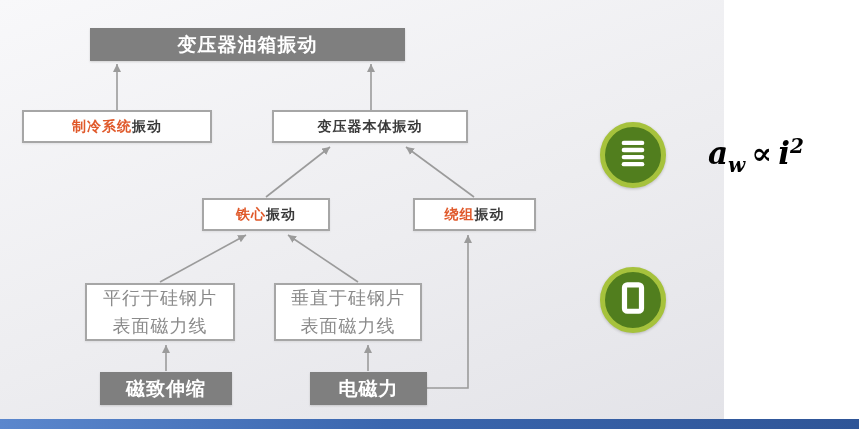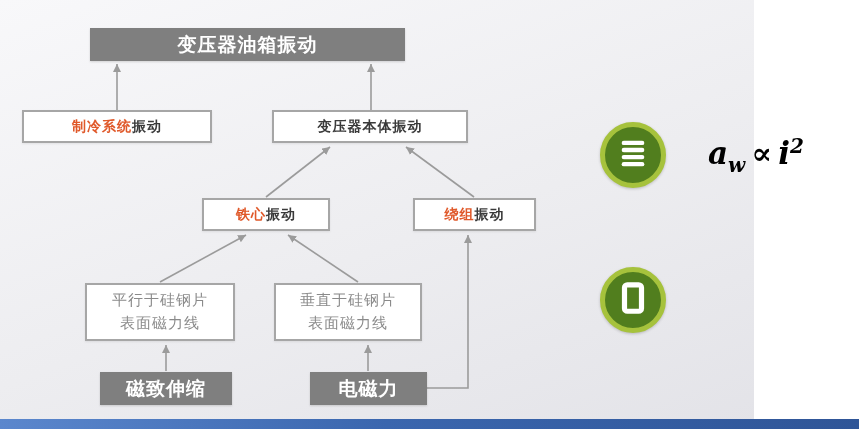--- a/index.html
+++ b/index.html
@@ -3,21 +3,20 @@
 <meta charset="utf-8">
 <style>
   html, body { margin: 0; padding: 0; }
   body {
     width: 859px; height: 429px; overflow: hidden;
     font-family: "Liberation Sans", sans-serif;
   }
   .stage {
     position: relative; width: 724px; height: 429px;
     background: linear-gradient(160deg, #f8f8fa 0%, #ededf0 55%, #e3e3e8 100%);
-    padding-left: 30px;
   }
   .footer-bar {
     position: absolute; left: 0; bottom: 0; width: 859px; height: 10px;
     background: linear-gradient(90deg, #5b87cd 0%, #3a66ae 45%, #2f5597 100%);
   }
   .node {
     position: absolute; box-sizing: border-box;
     display: flex; align-items: center; justify-content: center;
     letter-spacing: 1px; white-space: nowrap;
   }
@@ -26,21 +25,21 @@
     box-shadow: 0 1px 2px rgba(0,0,0,0.15);
   }
   .light {
     background: #ffffff; border: 2px solid #a6a6a6; color: #3a3a3a;
     font-size: 14px; font-weight: 700; box-shadow: 0 1px 2px rgba(0,0,0,0.08);
   }
   .accent { color: #e0592a; }
   .small-box {
     position: absolute; box-sizing: border-box;
     background: #ffffff; border: 2px solid #a6a6a6; color: #8a8a8a;
-    font-size: 15px; text-align: center; letter-spacing: 1px;
+    font-size: 18px; text-align: center; letter-spacing: 1px;
     display: flex; flex-direction: column; justify-content: center; gap: 4px;
     box-shadow: 0 1px 2px rgba(0,0,0,0.08);
   }
   svg.connectors { position: absolute; left: 0; top: 0; }
   .legend-item { position: absolute; display: flex; align-items: center; gap: 42px; }
   .badge {
     width: 66px; height: 66px; border-radius: 50%; box-sizing: border-box;
     background: #517e1e; border: 5px solid #a6c23c;
     display: flex; align-items: center; justify-content: center;
     box-shadow: 0 1px 3px rgba(0,0,0,0.2);

